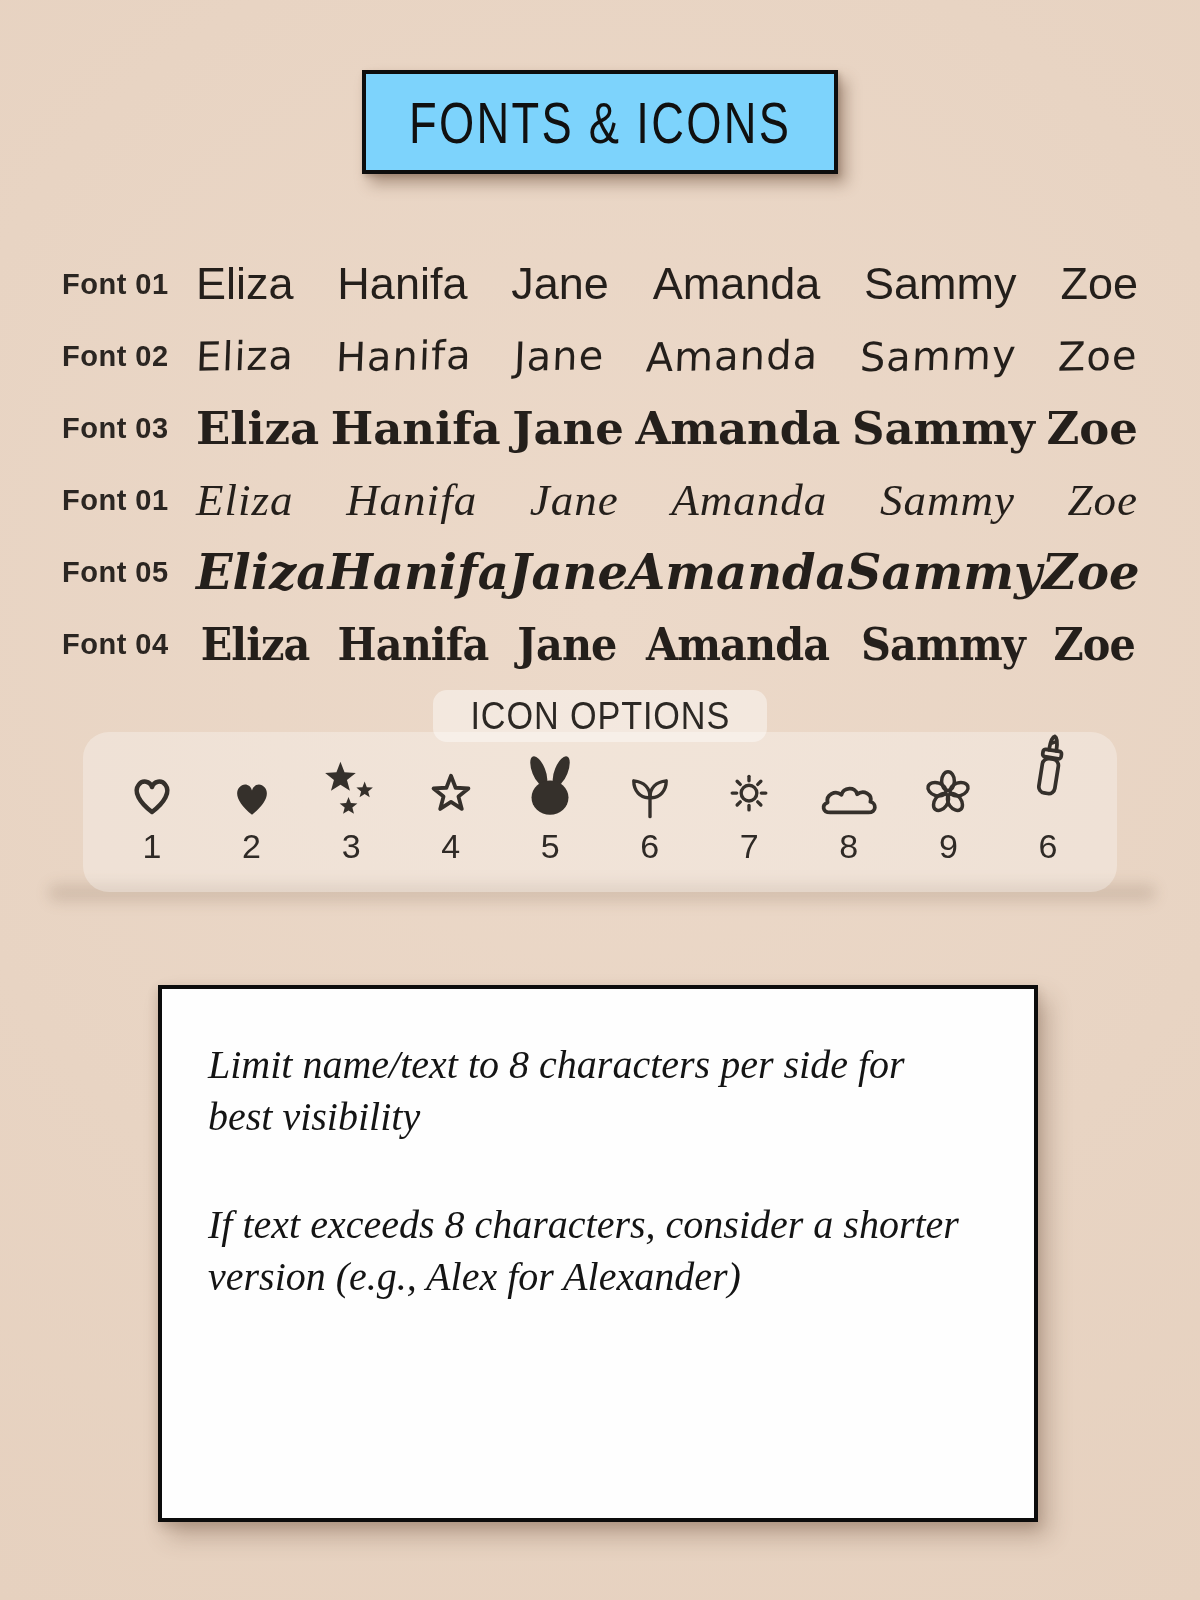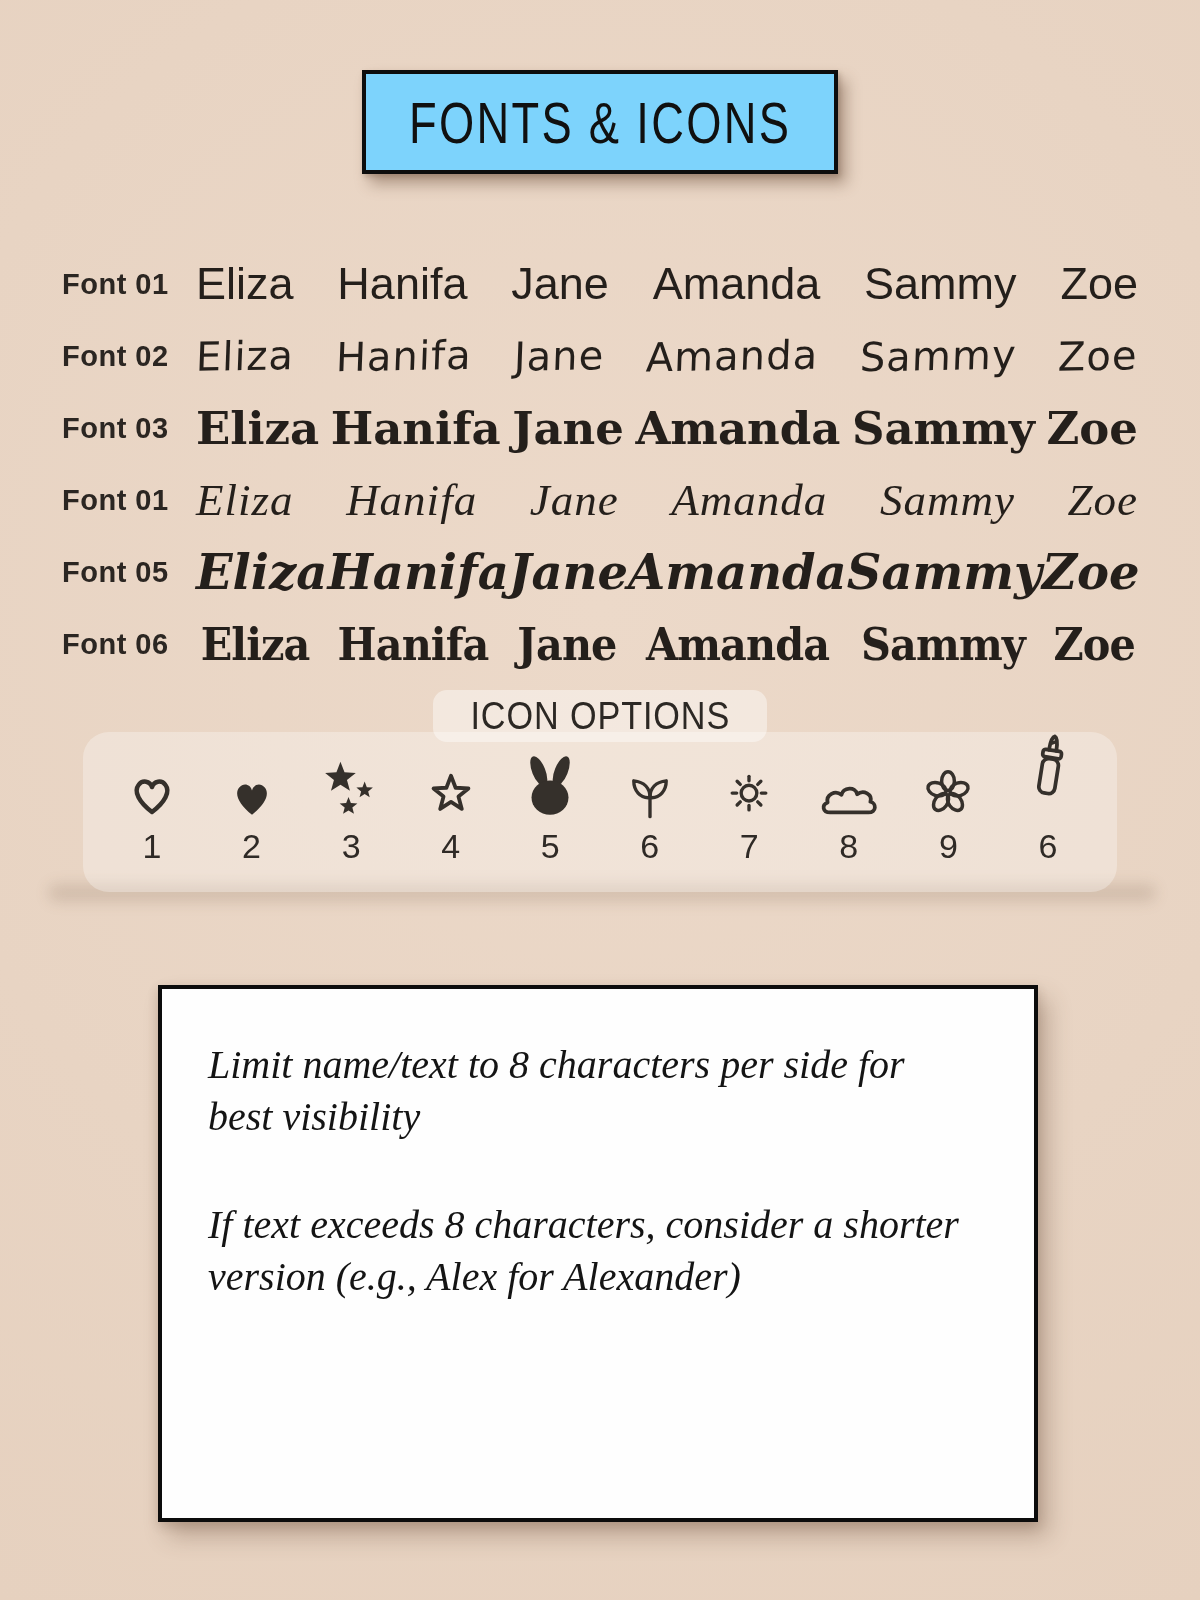--- a/index.html
+++ b/index.html
@@ -137,21 +137,21 @@
       <span class="names">
         <span class="name f5">Eliza</span>
         <span class="name f5">Hanifa</span>
         <span class="name f5">Jane</span>
         <span class="name f5">Amanda</span>
         <span class="name f5">Sammy</span>
         <span class="name f5">Zoe</span>
       </span>
     </div>
     <div class="font-row">
-      <span class="font-label">Font 06</span>
+      <span class="font-label">Font 04</span>
       <span class="names">
         <span class="name f6">Eliza</span>
         <span class="name f6">Hanifa</span>
         <span class="name f6">Jane</span>
         <span class="name f6">Amanda</span>
         <span class="name f6">Sammy</span>
         <span class="name f6">Zoe</span>
       </span>
     </div>
   </div>

